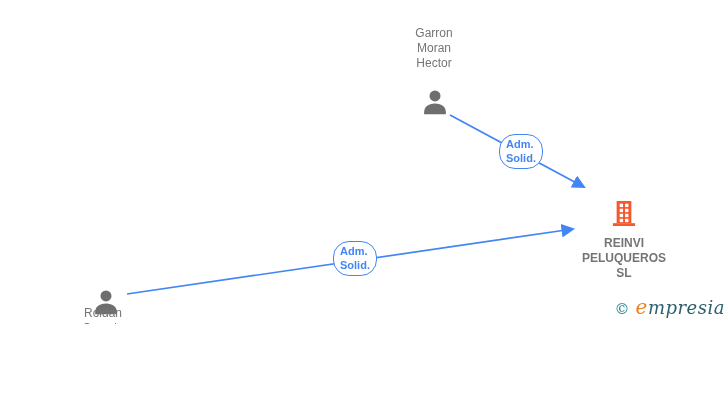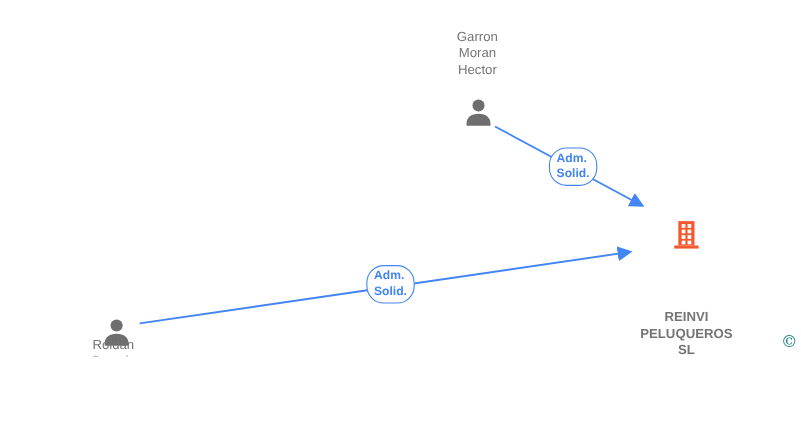--- a/index.html
+++ b/index.html
@@ -38,21 +38,21 @@
 
   .node-label {
     position: absolute;
     width: 140px;
     text-align: center;
     font-size: 12px;
     line-height: 15px;
     color: var(--text_gray);
     white-space: pre-line;
   }
-  .company-label { font-weight: 700; margin-top: 45px; }
+  .company-label { font-weight: 700; }
 
   .person-icon-box { position: absolute; width: 30px; height: 30px; }
   .person-icon-box svg { width: 100%; height: 100%; display: block; fill: var(--icon_gray); }
 
   .company-icon-box { position: absolute; width: 28px; height: 31px; }
   .company-icon-box svg { width: 100%; height: 100%; display: block; }
 
   .edge-label {
     position: absolute;
     z-index: 3;
@@ -158,15 +158,16 @@
 SL</div>
   </div>
 
   <div class="edge-label" style="left:499px; top:134px;">Adm.
 Solid.</div>
   <div class="edge-label" style="left:333px; top:241px;">Adm.
 Solid.</div>
 
   <div class="brand-footer">
     <span class="brand-copy">©</span>
+    <span class="brand-name"><span class="brand-e">e</span><span>mpresia</span></span>
   </div>
 
 </div>
 
 </body></html>

